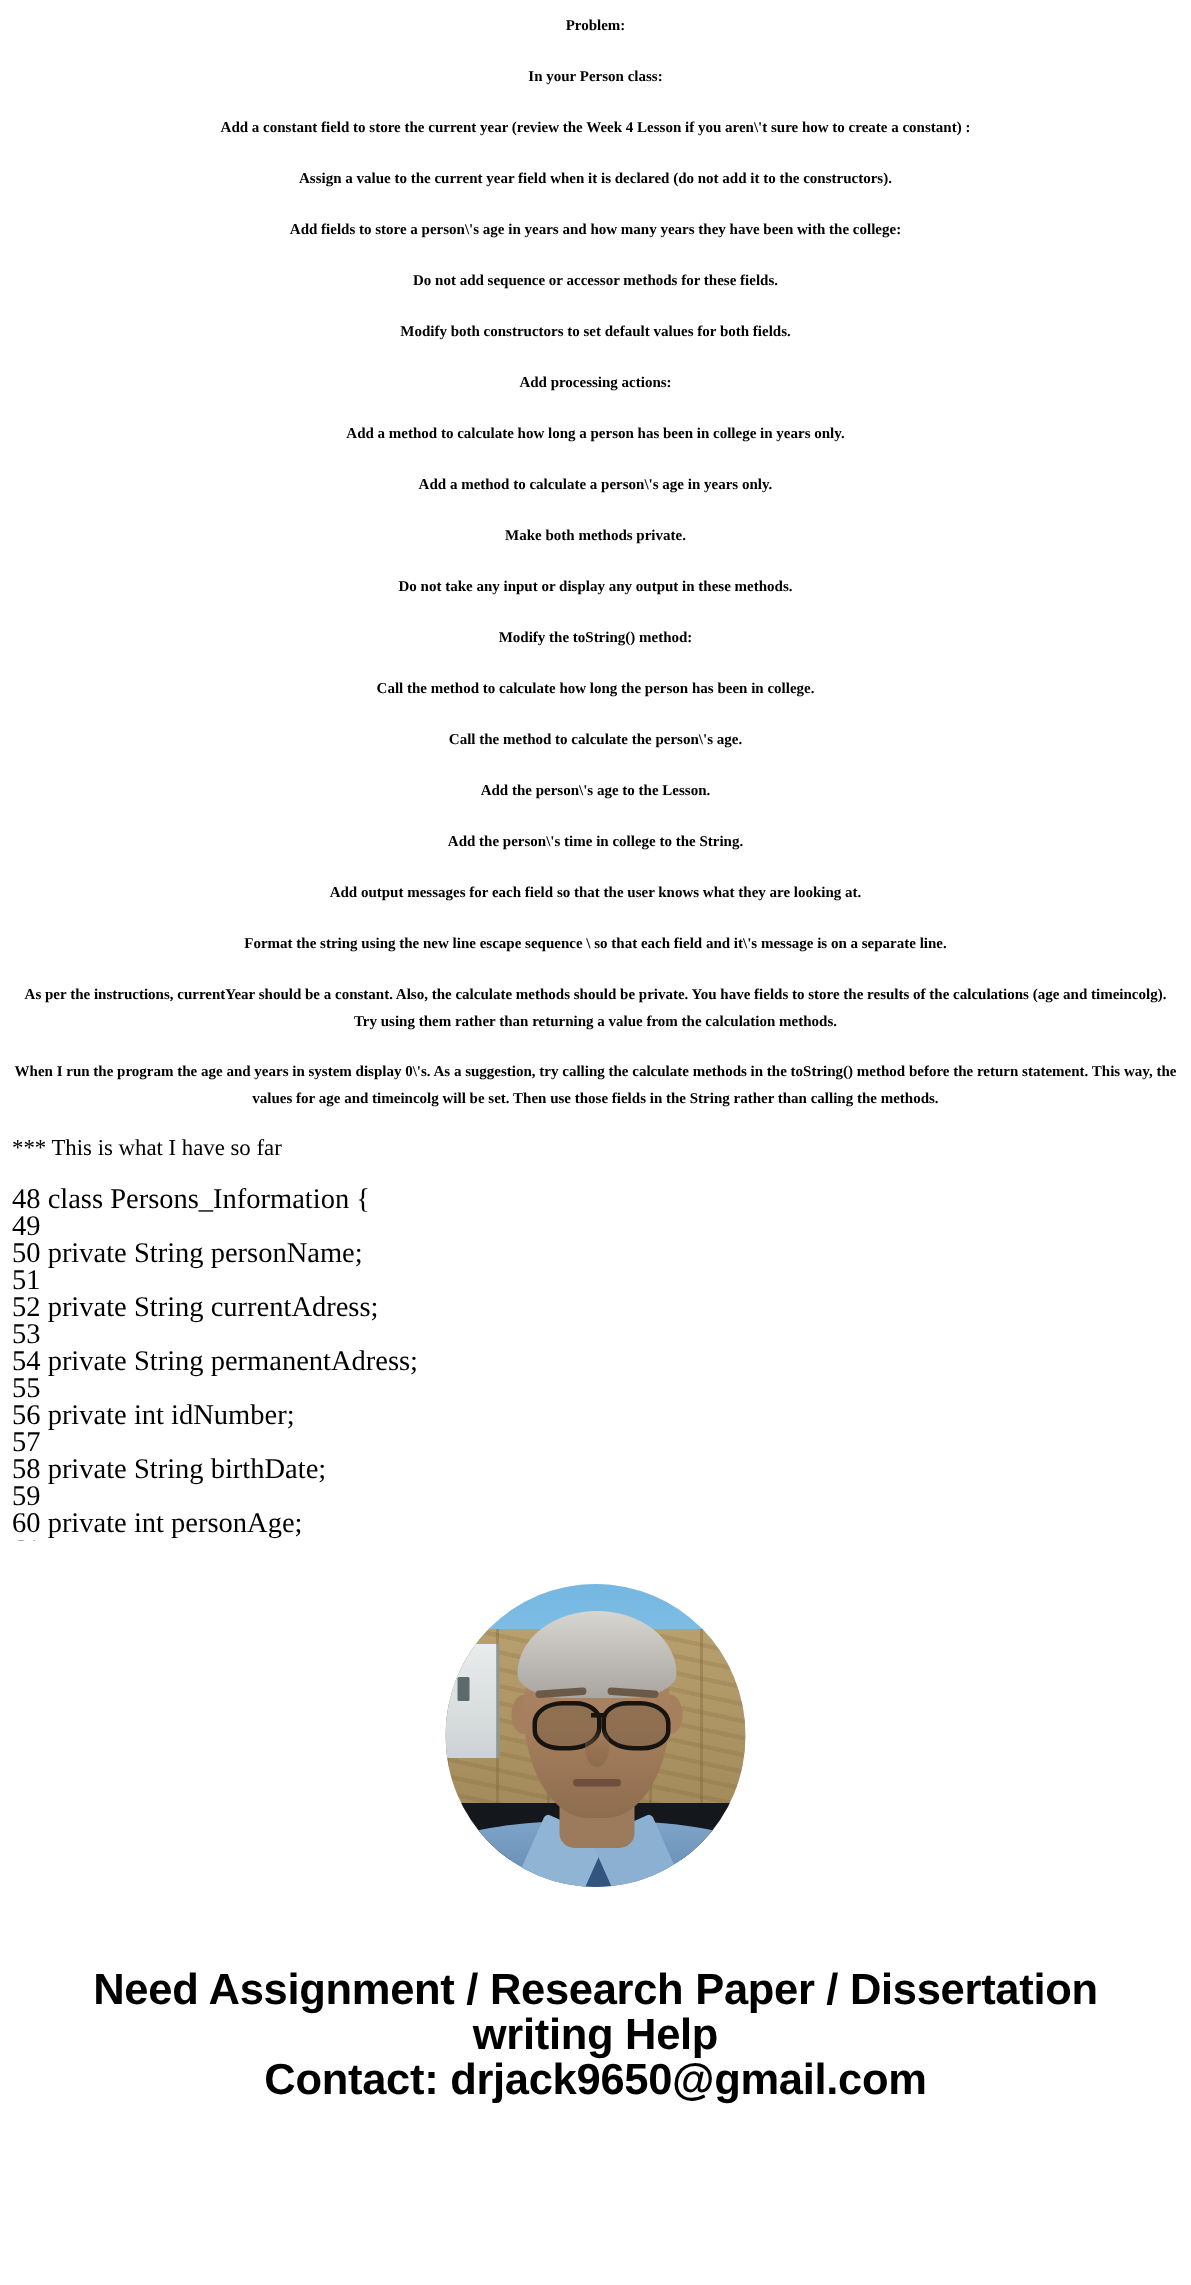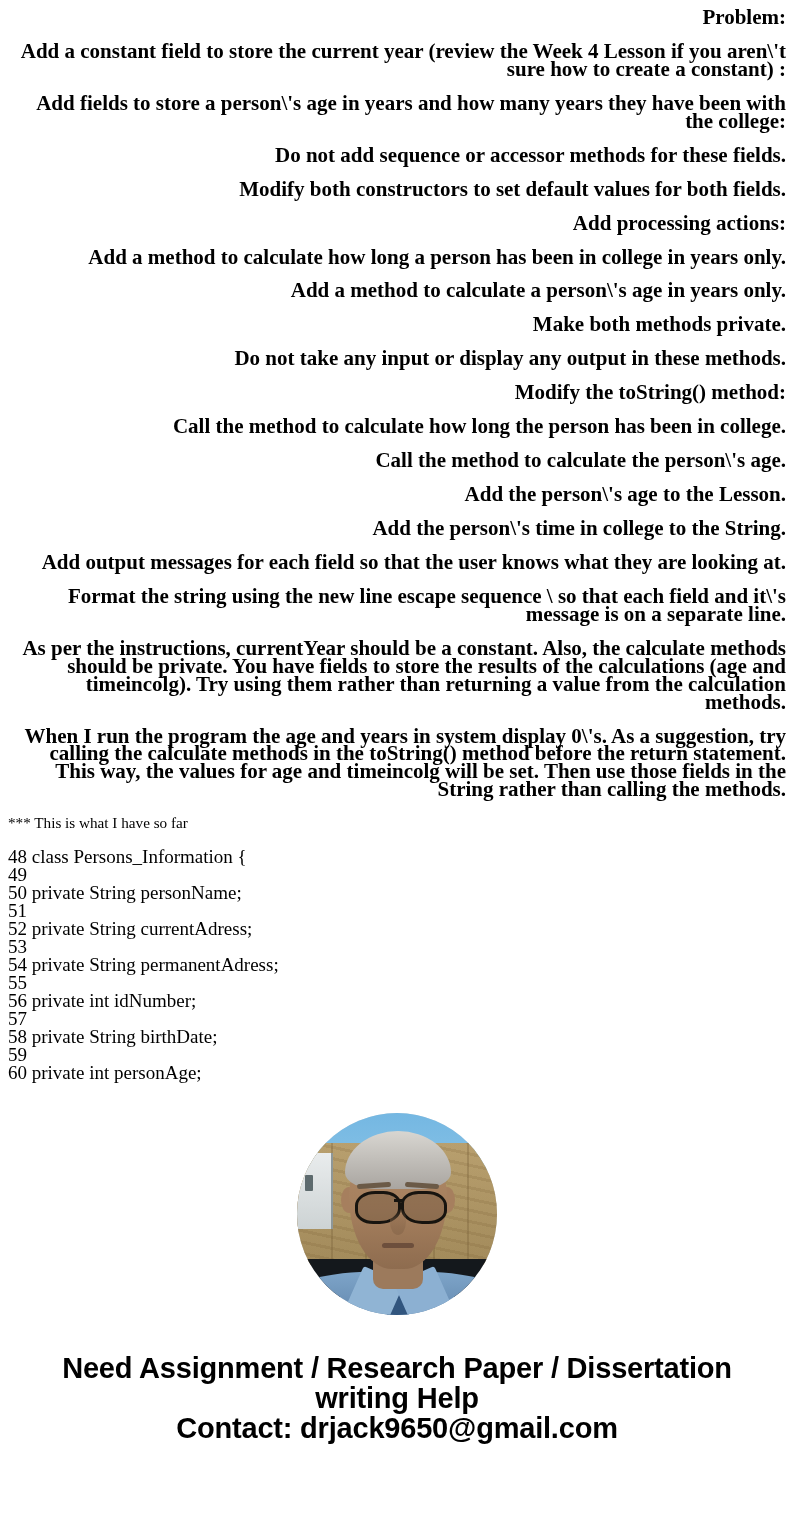--- a/index.html
+++ b/index.html
@@ -18,25 +18,25 @@
 
   
   #problem-statement {
     padding: 0 8px;
     box-sizing: border-box;
     width: 794px;
   }
   .para {
     font-family: "Liberation Serif", "DejaVu Serif", serif;
     font-weight: bold;
-    font-size: 21px;
+    font-size: 10px;
     line-height: 17.8px;
     margin: 0 0 16.2px 0;
     color: #000;
-    text-align: right;
+    text-align: center;
     word-wrap: break-word;
   }
   .para:first-child { margin-top: 9px; }
 
   
   #code-listing {
     padding: 0 8px;
     box-sizing: border-box;
     width: 794px;
     margin-top: -1px;
@@ -168,37 +168,39 @@
   .av-mouth {
     left: 85px; top: 130px; width: 32px; height: 5px;
     background: #6d4f3c; border-radius: 3px;
   }
 
   
   #promo-footer {
     width: 794px;
     box-sizing: border-box;
     padding: 0 0;
-    margin-top: 38px;
+    margin-top: 54px;
     text-align: center;
     font-family: "Liberation Sans", "DejaVu Sans", sans-serif;
     font-weight: bold;
     font-size: 29px;
     line-height: 30px;
     letter-spacing: -0.2px;
     color: #000;
   }
   #promo-footer .fline { display: block; }
 </style>
 </head>
 <body>
 
 <section id="problem-statement">
     <p class="para">Problem:</p>
+    <p class="para">In your Person class:</p>
     <p class="para">Add a constant field to store the current year (review the Week 4 Lesson if you aren\'t sure how to create a constant) :</p>
+    <p class="para">Assign a value to the current year field when it is declared (do not add it to the constructors).</p>
     <p class="para">Add fields to store a person\'s age in years and how many years they have been with the college:</p>
     <p class="para">Do not add sequence or accessor methods for these fields.</p>
     <p class="para">Modify both constructors to set default values for both fields.</p>
     <p class="para">Add processing actions:</p>
     <p class="para">Add a method to calculate how long a person has been in college in years only.</p>
     <p class="para">Add a method to calculate a person\'s age in years only.</p>
     <p class="para">Make both methods private.</p>
     <p class="para">Do not take any input or display any output in these methods.</p>
     <p class="para">Modify the toString() method:</p>
     <p class="para">Call the method to calculate how long the person has been in college.</p>

